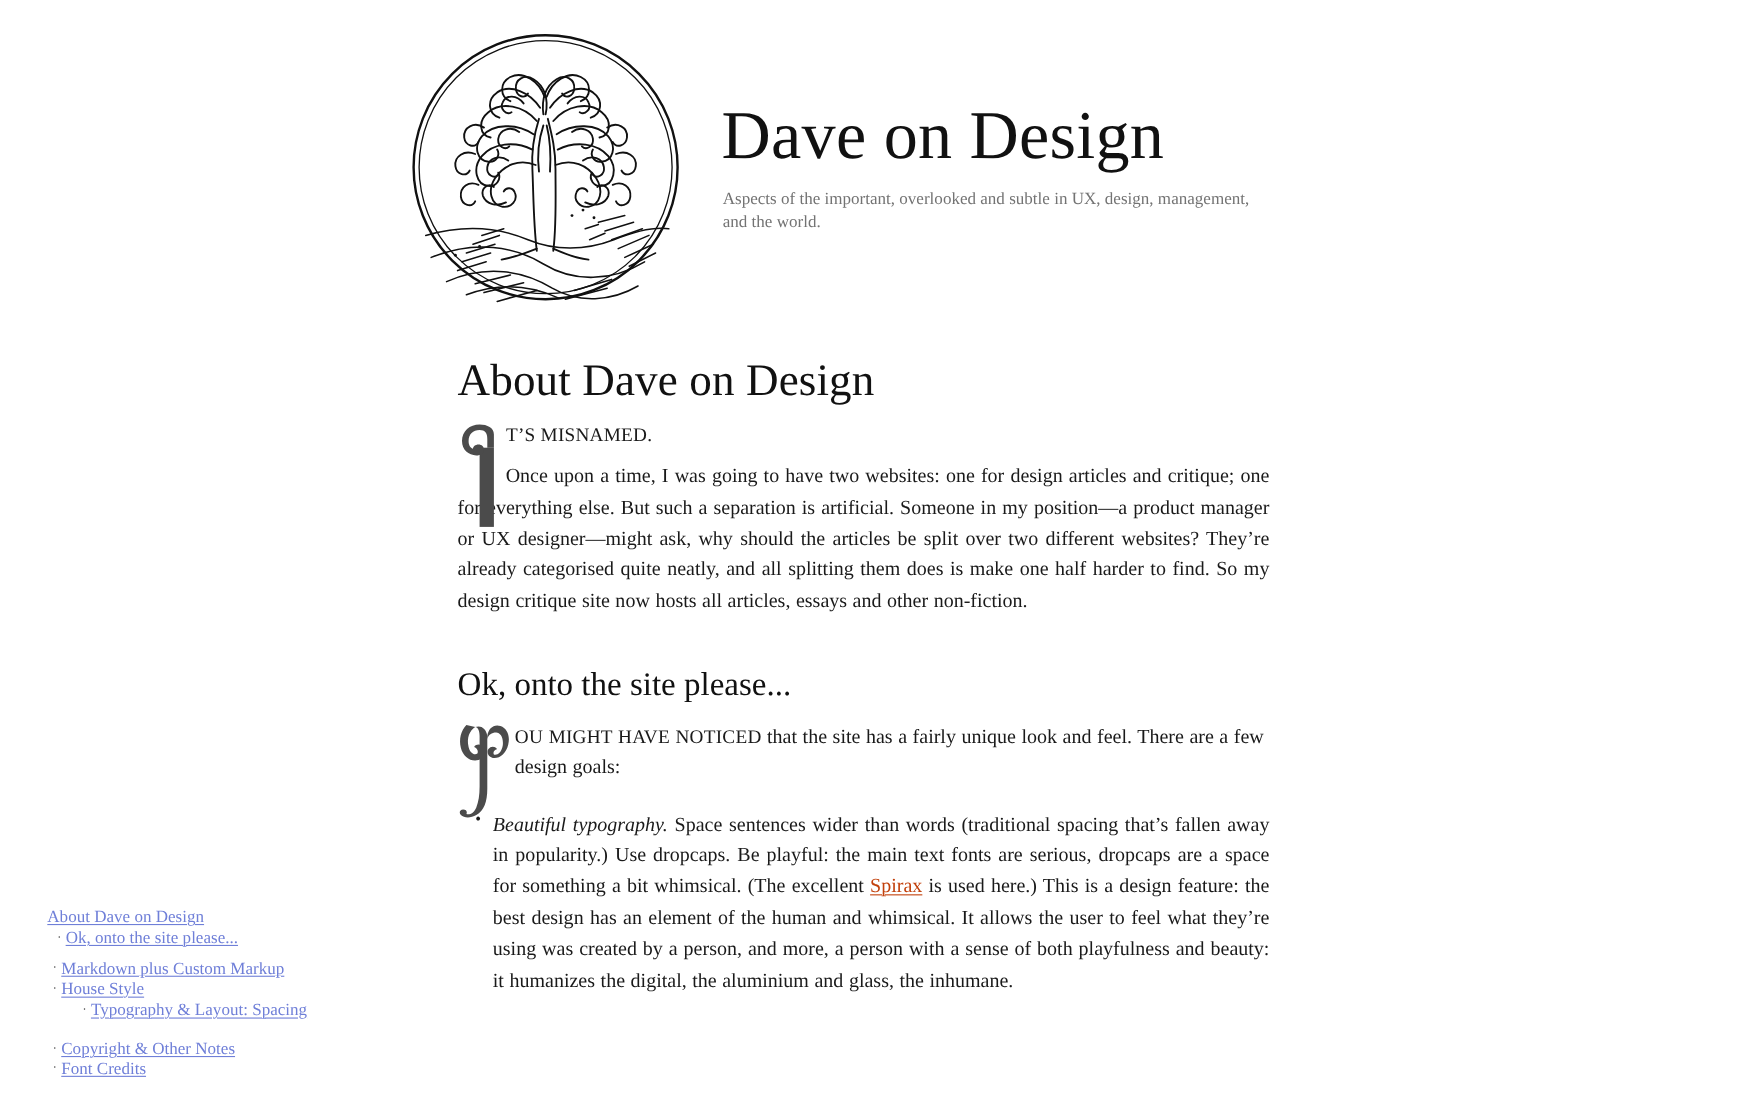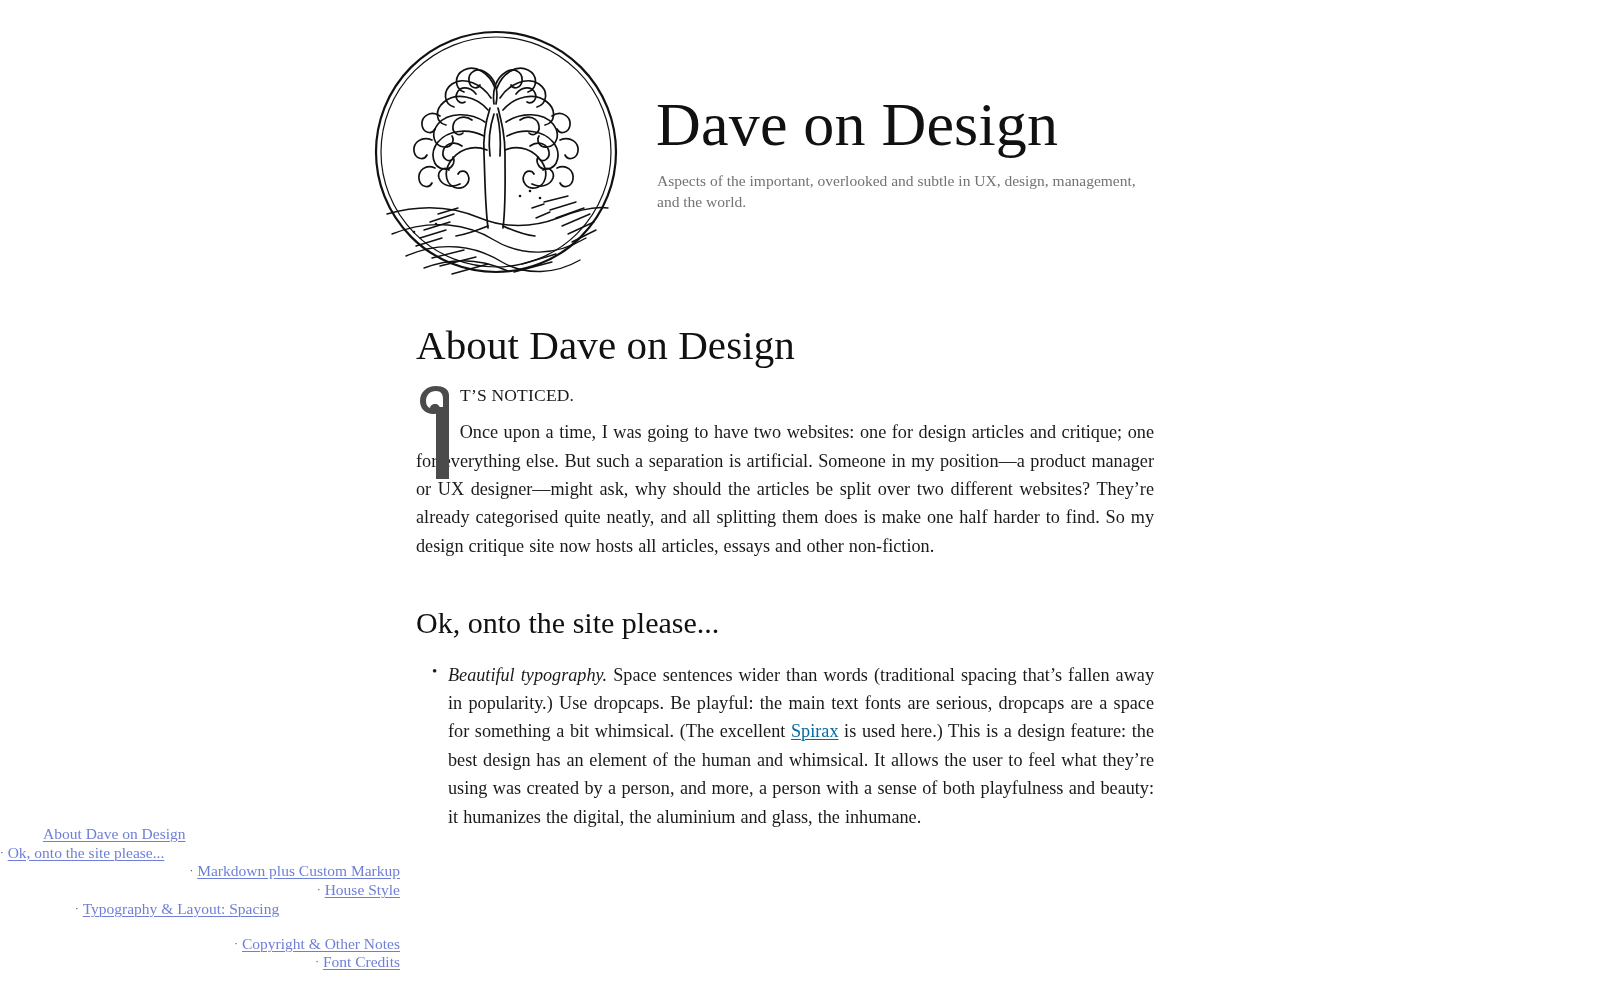--- a/index.html
+++ b/index.html
@@ -57,22 +57,22 @@
     line-height: 1.08;
   }
   .toc a {
     color: #6f7fd8;
     text-decoration: underline;
     text-decoration-thickness: 1px;
     text-underline-offset: 2px;
   }
   .toc-row { white-space: nowrap; }
   .toc-lvl0 { padding-left: 43px; margin-bottom: 2px; }
-  .toc-lvl1 { margin-bottom: 2px; }
-  .toc-lvl2 { padding-left: 77px; margin-bottom: 2px; text-align: right; }
+  .toc-lvl1 { padding-left: 52px; margin-bottom: 12px; }
+  .toc-lvl2 { padding-left: 48px; margin-bottom: 2px; }
   .toc-lvl3 { padding-left: 75px; margin-bottom: 18px; }
   .toc-bullet {
     color: #3e3e3e;
     font-size: 11px;
     margin-right: 4px;
     vertical-align: 2px;
   }
 
   
   .article {
@@ -145,21 +145,21 @@
   }
   ul.goals > li::before {
     content: "\2022";
     position: absolute;
     left: 16px; top: -1px;
     font-size: 15px;
     color: #1a1a1a;
   }
   em.term { font-style: italic; }
   a.inline {
-    color: #0369a1;
+    color: #c2410c;
     text-decoration: underline;
     text-decoration-thickness: 1px;
     text-underline-offset: 2px;
   }
 </style>
 </head>
 <body>
 
 <div class="masthead">
 
@@ -284,27 +284,41 @@
   <div class="lead">
     <div class="dropcap">
       <svg width="42" height="96" viewBox="0 0 42 96" xmlns="http://www.w3.org/2000/svg" aria-hidden="true">
         <g fill="#4b4b4b">
           <rect x="20" y="22" width="13" height="72"></rect>
           <path d="M33 22 L33 10 C33 4 27 1 20 1 C11 1 4 7 4 16 C4 24 10 29 17 29 C21 29 24 27 24 24 C24 21 22 19 19 19 C16 19 14 21 14 23 C11 22 10 19 10 16 C10 10 14 6 20 6 C25 6 27 9 27 14 L27 22 Z"></path>
         </g>
       </svg>
     </div>
     <div class="lead-body">
-      <span class="smallcaps">T’S NOTICED.</span>
+      <span class="smallcaps">T’S MISNAMED.</span>
     </div>
     <p class="body indented">Once upon a time, I was going to have two websites: one for design articles and critique; one for everything else.  But such a separation is artificial.  Someone in my position—a product manager or UX designer—might ask, why should the articles be split over two different websites?  They’re already categorised quite neatly, and all splitting them does is make one half harder to find.  So my design critique site now hosts all articles, essays and other non-fiction.</p>
   </div>
 
   <h2 class="h2">Ok, onto the site please...</h2>
 
+  <div class="lead" style="min-height:60px;">
+    <div class="dropcap">
+      <svg width="50" height="96" viewBox="0 0 50 96" xmlns="http://www.w3.org/2000/svg" aria-hidden="true">
+        <g fill="#4b4b4b">
+          <path d="M8 4 C3 9 1 17 3 25 C5 33 12 38 19 36 C24 34 26 29 24 25 C22 21 17 21 15 24 C18 25 19 28 18 30 C15 32 11 29 10 24 C8 16 11 9 16 6 Z"></path>
+          <path d="M16 6 C21 4 26 7 27 14 L27 62 C27 74 24 82 17 86 C12 89 6 89 3 86 C1 84 2 81 5 81 C8 81 9 83 8 85 C11 86 15 84 17 79 C19 74 20 68 20 60 L20 14 C20 9 18 6 16 6 Z"></path>
+          <path d="M27 14 C28 7 33 3 39 5 C45 7 48 14 46 22 C44 30 38 35 32 34 C28 33 26 29 28 26 C30 23 34 23 36 26 C33 27 32 29 33 31 C36 32 40 29 41 23 C42 16 39 11 35 11 C31 11 28 13 27 17 Z"></path>
+        </g>
+      </svg>
+    </div>
+    <p class="body" style="margin-left:52px; text-align:left;">
+      <span class="smallcaps">OU MIGHT HAVE NOTICED</span><span> that the site has a fairly unique look and feel.  There are a few design goals:</span>
+    </p>
+  </div>
 
   <ul class="goals">
     <li>
       <em class="term">Beautiful typography.</em><span>  Space sentences wider than words (traditional spacing that’s fallen away in popularity.)  Use dropcaps.  Be playful: the main text fonts are serious, dropcaps are a space for something a bit whimsical.  (The excellent </span><a class="inline" href="#">Spirax</a><span> is used here.)  This is a design feature: the best design has an element of the human and whimsical.  It allows the user to feel what they’re using was created by a person, and more, a person with a sense of both playfulness and beauty: it humanizes the digital, the aluminium and glass, the inhumane.</span>
     </li>
   </ul>
 
 </article>
 
 </body></html>

